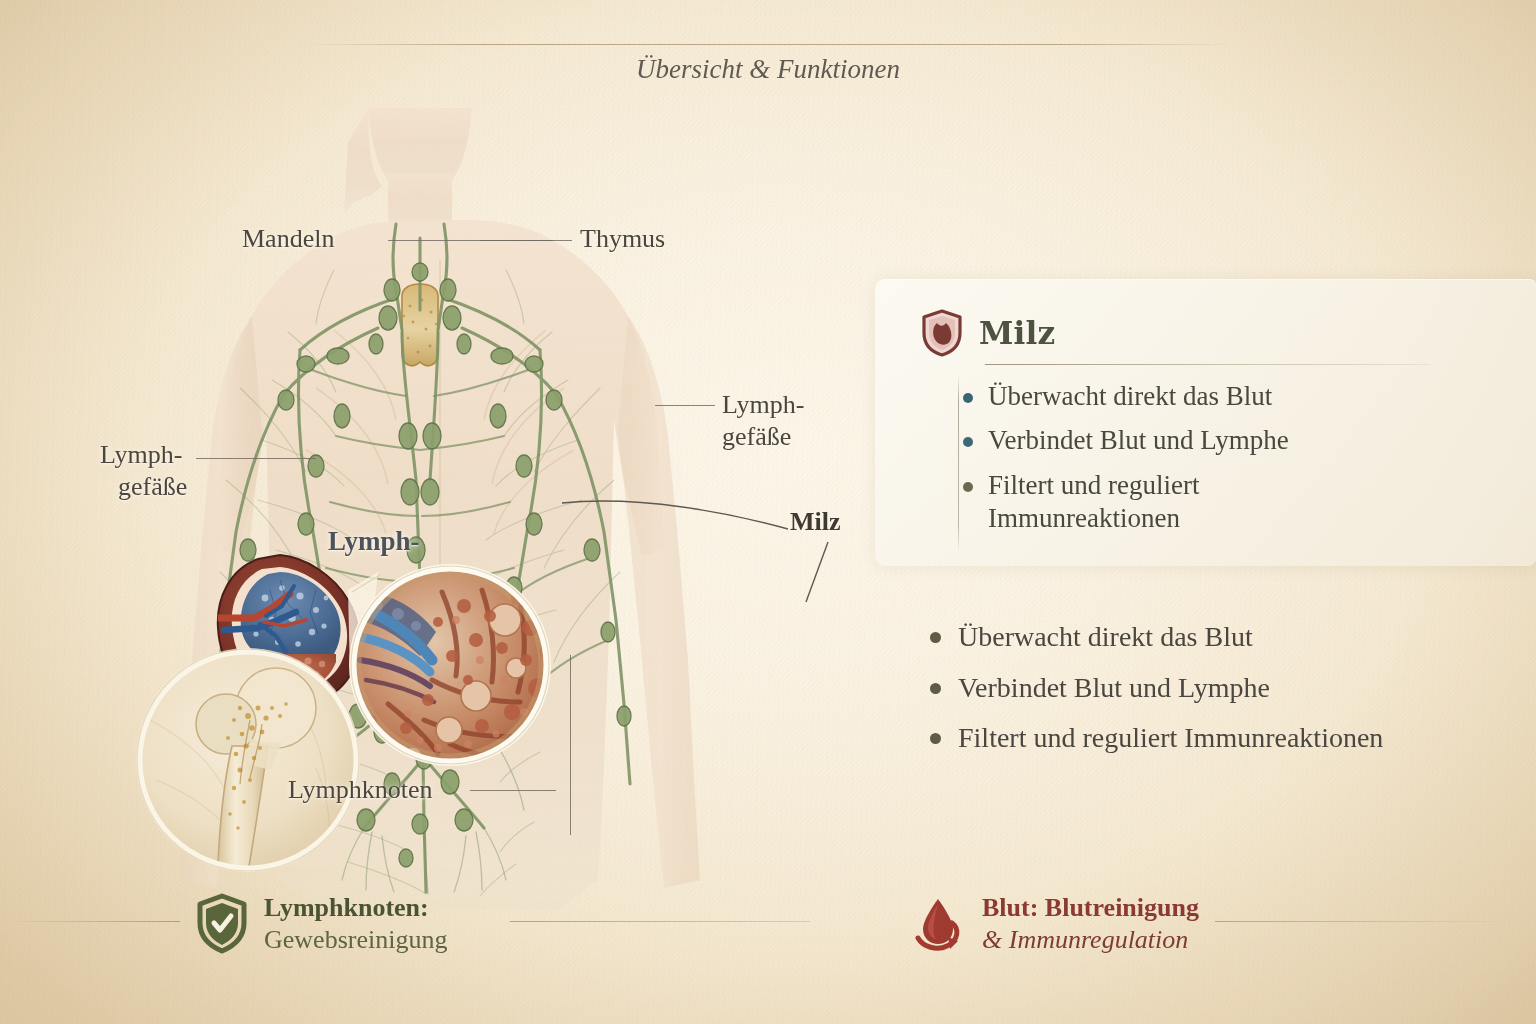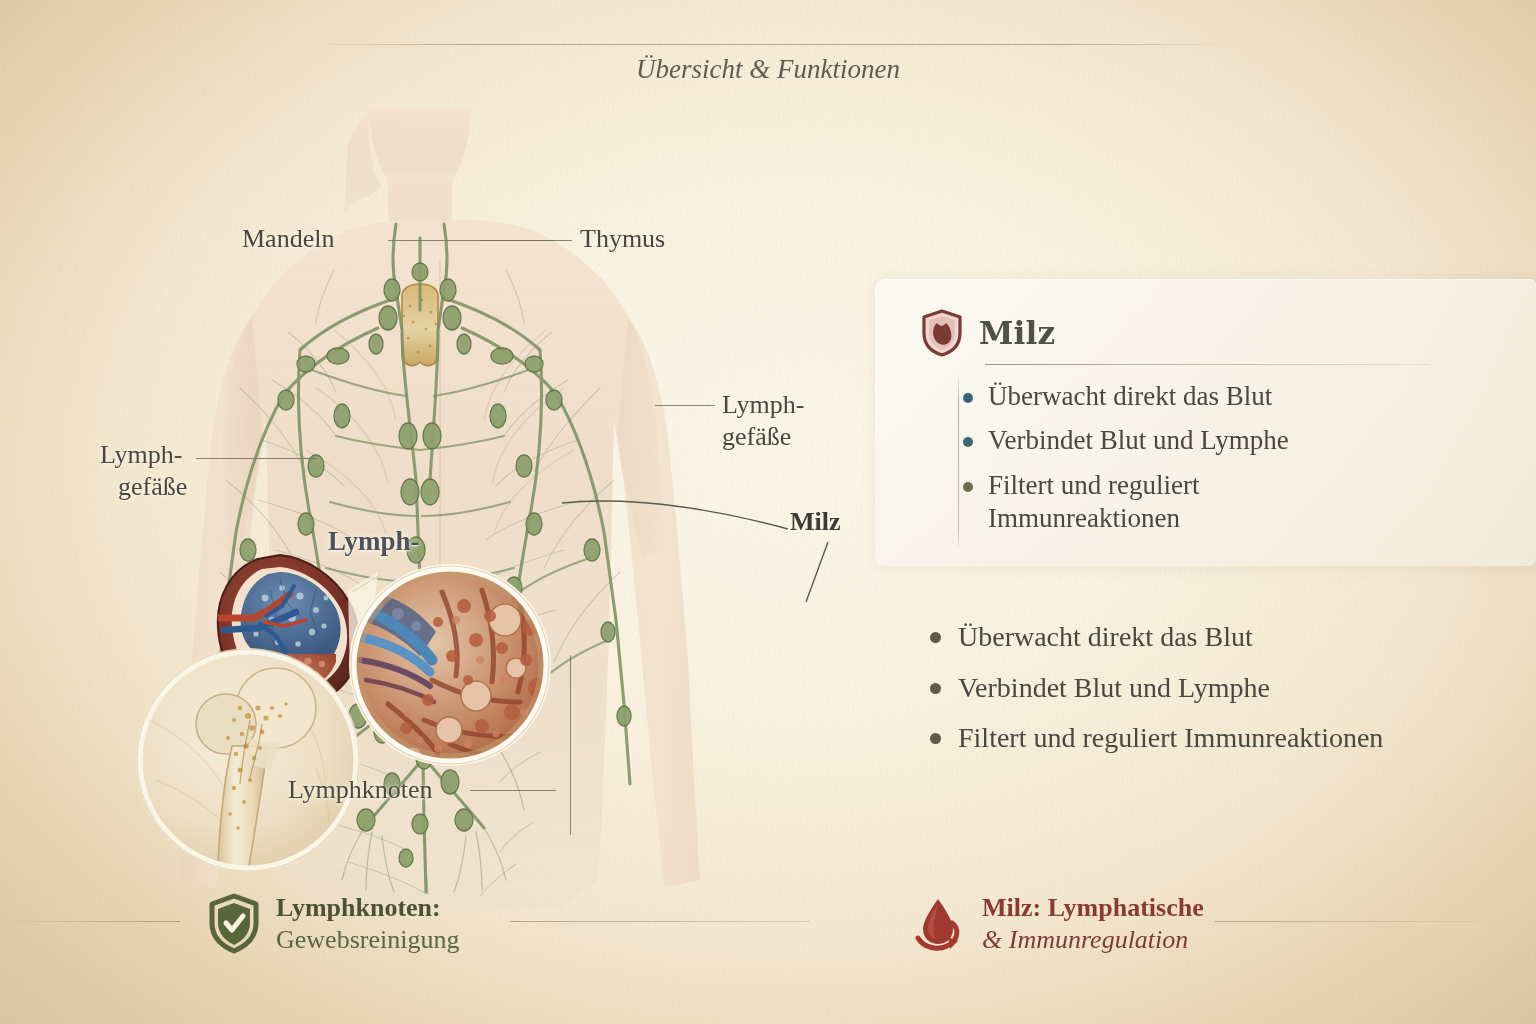--- a/index.html
+++ b/index.html
@@ -148,21 +148,21 @@
   .legend { position: absolute; display: flex; align-items: center; gap: 16px; }
   .legend-icon { flex: none; }
   .lg-line1 {
     font-family: "Liberation Serif", serif;
     font-size: 26px; font-weight: 700; line-height: 1.22;
   }
   .lg-line2 {
     font-family: "Liberation Serif", serif;
     font-size: 26px; line-height: 1.22;
   }
-  #legend-left  { left: 208px; top: 8px; }
+  #legend-left  { left: 196px; top: 8px; }
   #legend-left .lg-line1 { color: #4a5435; }
   #legend-left .lg-line2 { color: #5c6545; }
   #legend-right { left: 908px; top: 8px; }
   #legend-right .lg-line1 { color: #8a3a33; }
   #legend-right .lg-line2 { color: #7d3b36; font-style: italic; }
   .foot-rule { position: absolute; height: 1px; top: 37px; }
   #fr-a { left: 0px;    width: 180px;
           background: linear-gradient(to right, rgba(130,110,80,0), rgba(130,110,80,.55)); }
   #fr-b { left: 510px;  width: 300px;
           background: linear-gradient(to right, rgba(130,110,80,.55), rgba(130,110,80,.22)); }
@@ -730,19 +730,19 @@
 
     <div class="legend" id="legend-right">
       <svg class="legend-icon" width="58" height="62" viewBox="0 0 58 62">
         <path d="M30 6 C30 6 15 26 15 36 C15 45 22 51 30 51 C38 51 45 45 45 36
                  C45 26 30 6 30 6 Z" fill="#9e3a30"></path>
         <path d="M30 11 C30 11 20 27 20 35 C20 41 24 45 28 46 C24 40 25 30 30 11 Z" fill="#c0564a" opacity=".75"></path>
         <path d="M44 30 C52 36 50 48 39 53 C29 58 15 54 10 45" fill="none" stroke="#a23a30" stroke-width="5" stroke-linecap="round"></path>
         <path d="M40 44 L42 56 L50 48 Z" fill="#a23a30"></path>
       </svg>
       <div>
-        <div class="lg-line1">Milz: Lymphatische</div>
+        <div class="lg-line1">Blut: Blutreinigung</div>
         <div class="lg-line2">&amp; Immunregulation</div>
       </div>
     </div>
   </div>
 
 </div>
 
 </body></html>

